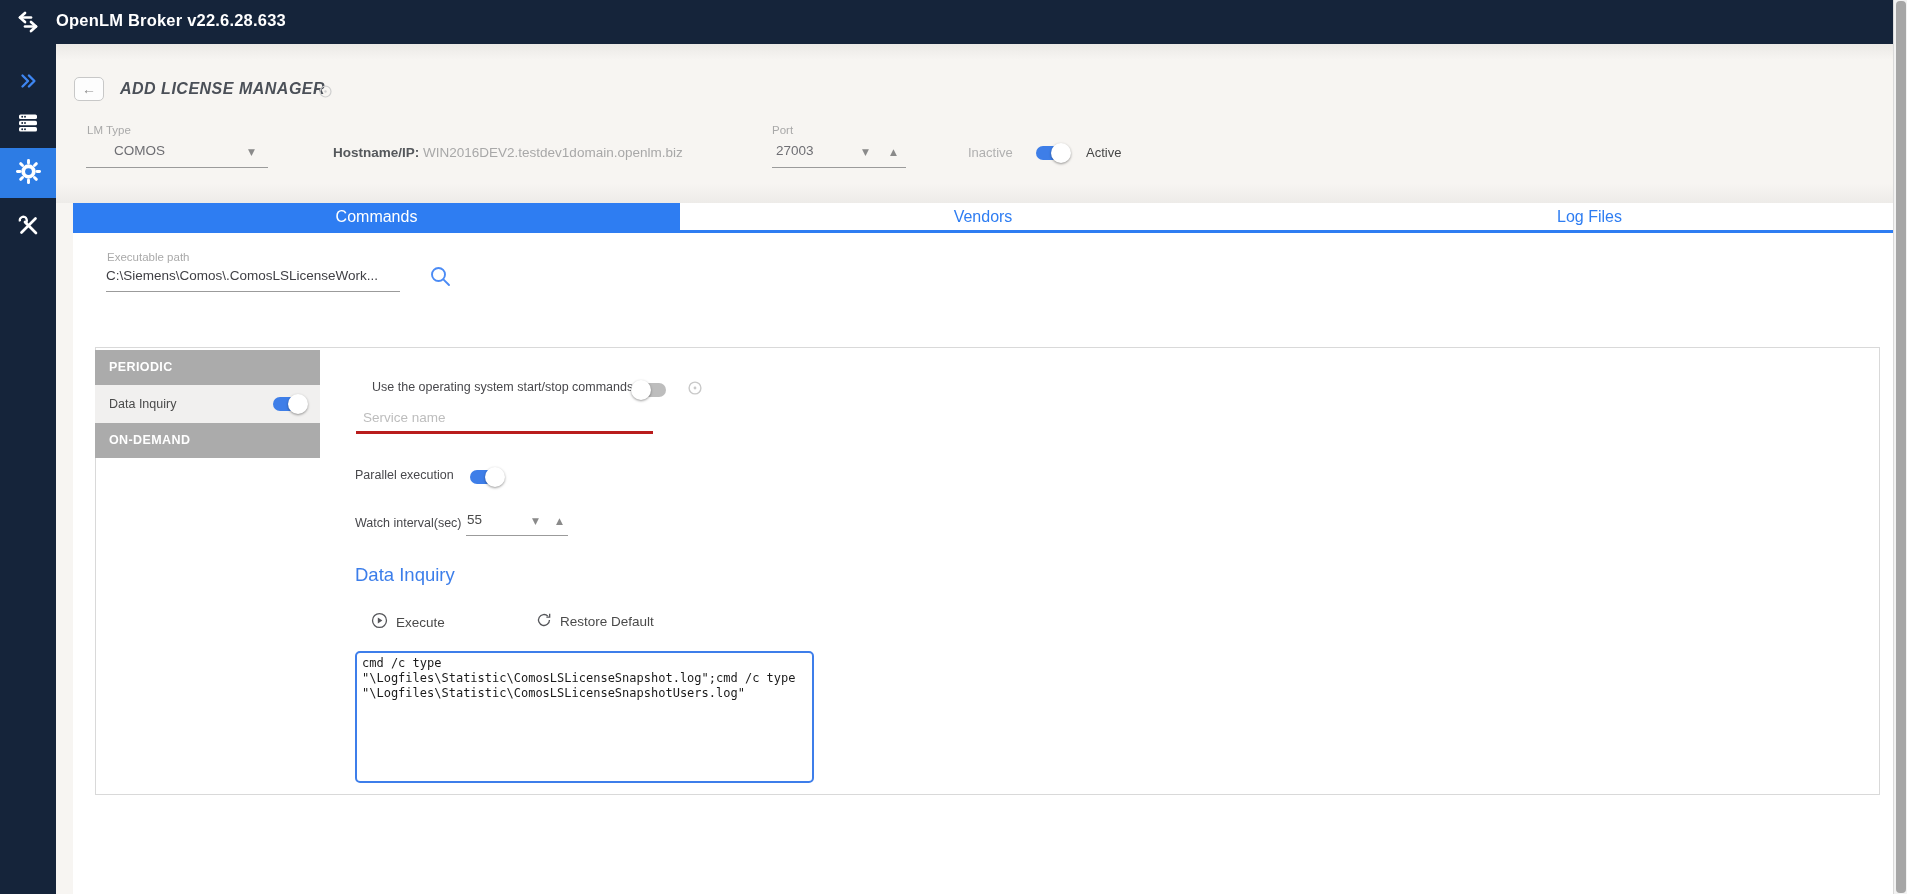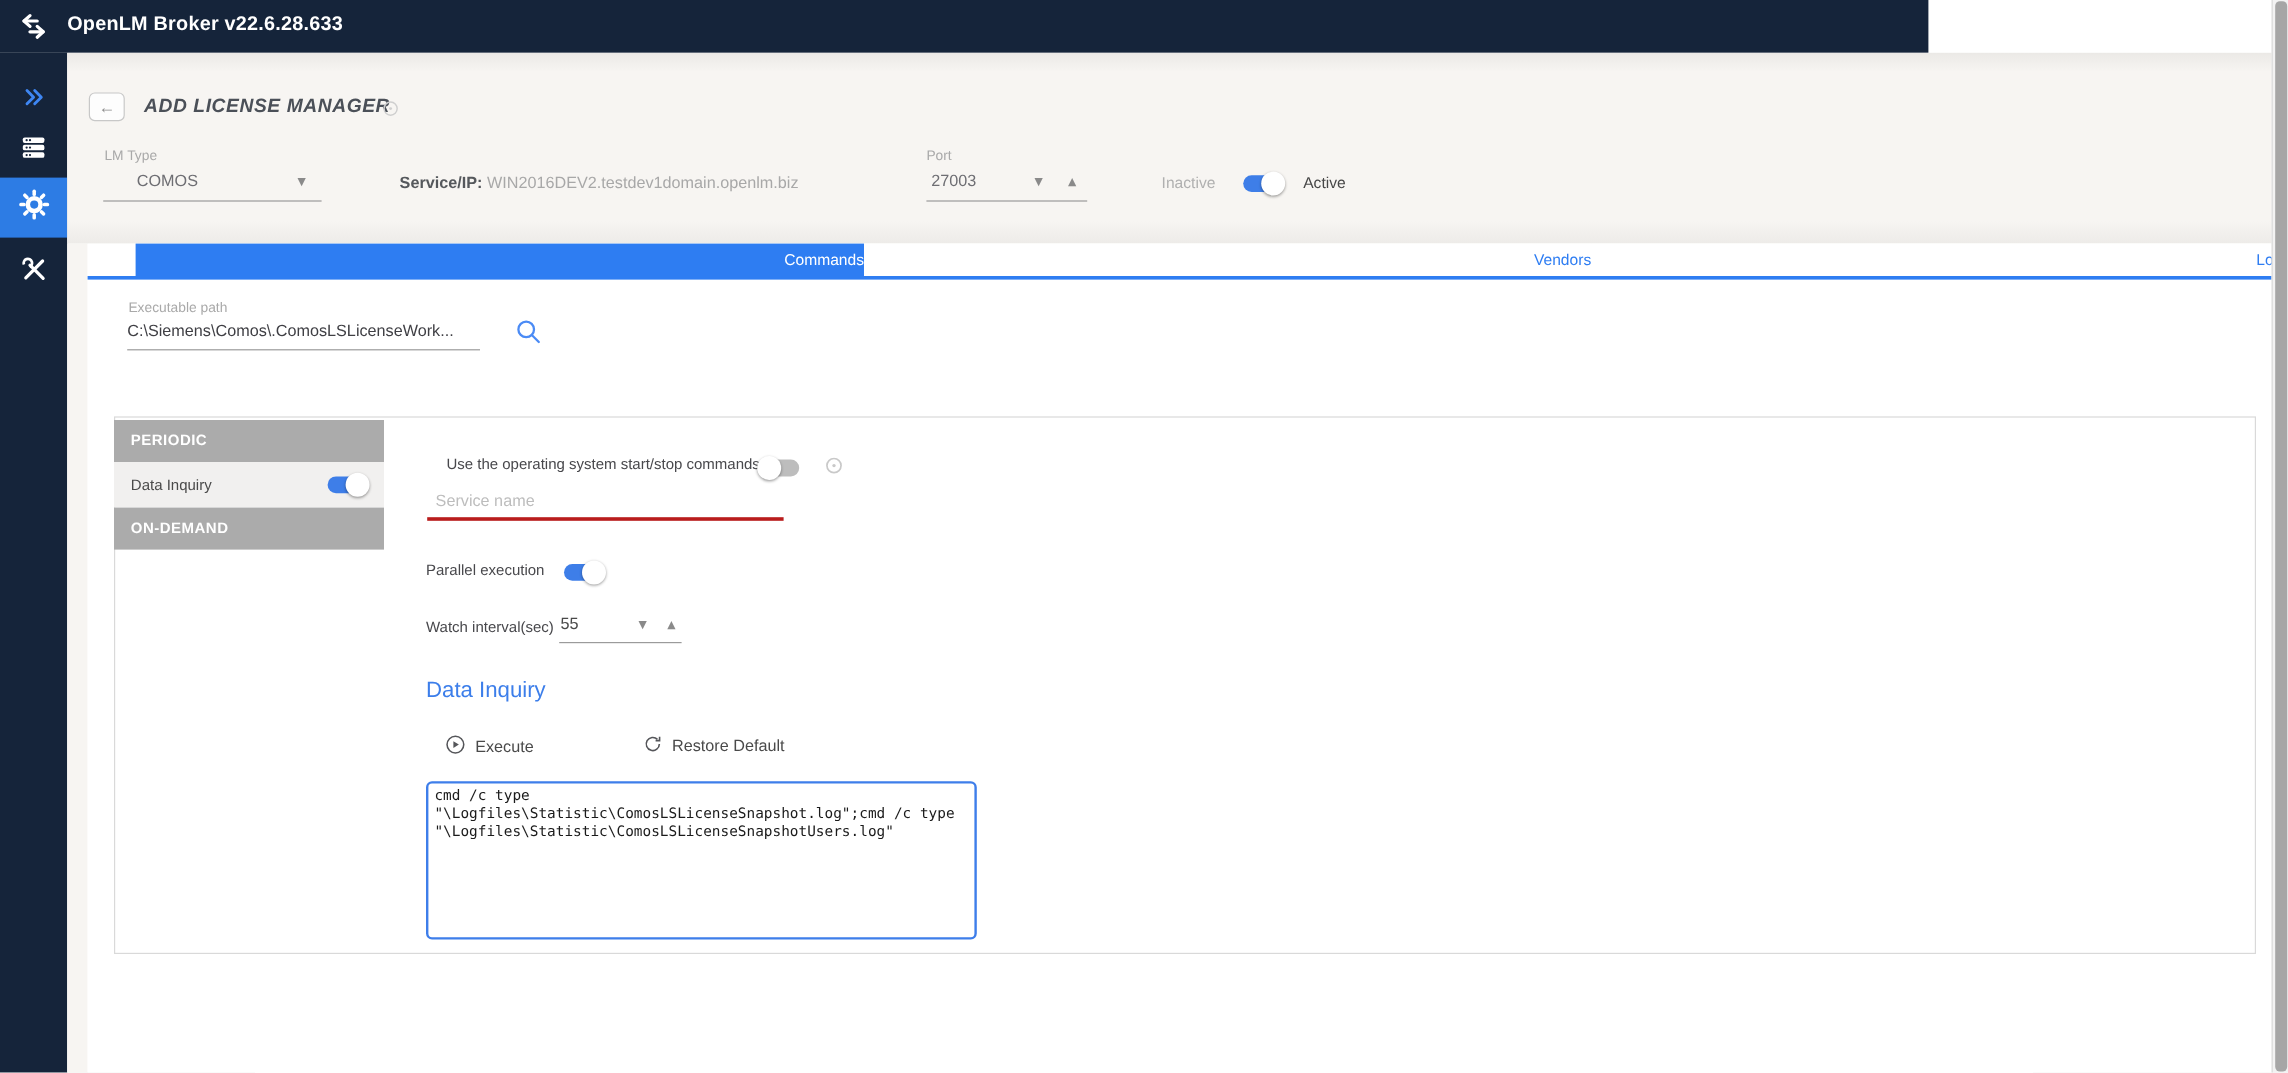--- a/index.html
+++ b/index.html
@@ -1,21 +1,21 @@
 <!DOCTYPE html>
 <html><head>
 <meta charset="utf-8">
 <style>
   * { margin:0; padding:0; box-sizing:border-box; }
   html,body { background:#e8e8e8; }
   body { font-family:"Liberation Sans","DejaVu Sans",sans-serif; }
   #stage { position:relative; width:1907px; height:894px; background:#ffffff; overflow:hidden; }
 
   
-  .topbar { position:absolute; left:0; top:0; width:1607px; height:44px; background:#15243A; }
+  .topbar { position:absolute; left:0; top:0; width:1893px; height:44px; background:#15243A; }
   .topbar-icon { position:absolute; left:16px; top:10px; }
   .topbar-title { position:absolute; left:56px; top:11px; color:#ffffff; font-size:16.5px; font-weight:700; letter-spacing:.2px; }
 
   
   .sidebar { position:absolute; left:0; top:44px; width:56px; height:850px; background:#15243A; }
   .side-item { position:absolute; left:0; width:56px; height:50px; display:flex; align-items:center; justify-content:center; cursor:pointer; }
   .side-item.active { background:#2D7CE4; }
 
   
   .header-zone { position:absolute; left:56px; top:44px; width:1837px; height:159px;
@@ -35,21 +35,21 @@
   .caret { position:absolute; font-family:"DejaVu Sans",sans-serif; font-size:9px; color:#8A8A8A; cursor:pointer; line-height:10px; }
   .hostline { position:absolute; left:333px; top:145px; font-size:13.5px; color:#A8A8A8; }
   .hostline b { font-weight:600; color:#55585C; }
   .toggle { position:absolute; width:34px; height:14px; border-radius:7px; cursor:pointer; }
   .toggle .knob { position:absolute; top:-3px; width:20px; height:20px; border-radius:50%; background:#fff; box-shadow:0 1px 2.5px rgba(0,0,0,.4); }
   .toggle.on { background:#3E7EE8; } .toggle.on .knob { right:-1px; }
   .toggle.off { background:#BDBDBD; } .toggle.off .knob { left:-1px; }
   .state-label { position:absolute; font-size:13px; }
 
   
-  .tab { position:absolute; top:203px; height:27px; line-height:27px; text-align:right; font-size:13px; color:#2E7DF2; background:#fff; cursor:pointer;margin-left:40px; }
+  .tab { position:absolute; top:203px; height:27px; line-height:27px; text-align:center; font-size:16px; color:#2E7DF2; background:#fff; cursor:pointer; }
   .tab.active { background:#2E7DF2; color:#ffffff; }
   .tab-bar { position:absolute; left:73px; top:230px; width:1820px; height:3px; background:#2E7DF2; }
 
   
   .exec-input { position:absolute; left:106px; top:268px; width:296px; font-size:13.5px; color:#3F3F44; background:transparent; border:none; outline:none; font-family:inherit; }
   .search-btn { position:absolute; left:428px; top:264px; cursor:pointer; }
 
   
   .panel { position:absolute; left:95px; top:347px; width:1785px; height:448px; border:1px solid #D9D9D9; background:#fff; }
   .grp-header { position:absolute; left:95px; width:225px; height:35px; background:#ABABAB; color:#ffffff; font-size:12.5px; font-weight:700; letter-spacing:.4px; line-height:35px; padding-left:14px; }
@@ -157,21 +157,21 @@
         <circle cx="7" cy="7" r="5.9" fill="none" stroke="#CFCFCF" stroke-width="1.3"></circle>
         <circle cx="7" cy="7" r="1.3" fill="#CFCFCF"></circle>
       </svg>
   </span>
 
   <div class="fld-label" style="left:87px; top:124px;">LM Type</div>
   <div class="fld-value" style="left:86px; top:143px;margin-left:28px;">COMOS</div>
   <span class="caret" style="left:248px; top:147px;">▼</span>
   <div class="underline" style="left:86px; top:167px; width:182px;"></div>
 
-  <div class="hostline"><b>Service/IP:</b>&nbsp;<span>WIN2016DEV2.testdev1domain.openlm.biz</span></div>
+  <div class="hostline"><b>Hostname/IP:</b>&nbsp;<span>WIN2016DEV2.testdev1domain.openlm.biz</span></div>
 
   <div class="fld-label" style="left:772px; top:124px;">Port</div>
   <input class="fld-value" style="left: 776px; top: 143px; width: 70px;" value="27003">
   <span class="caret" style="left:862px; top:147px;">▼</span>
   <span class="caret" style="left:890px; top:147px;">▲</span>
   <div class="underline" style="left:772px; top:167px; width:134px;"></div>
 
   <span class="state-label" style="left:968px; top:145px; color:#B0B0B0;">Inactive</span>
   <div class="toggle on" style="left:1036px; top:146px;">
       <div class="knob"></div>

